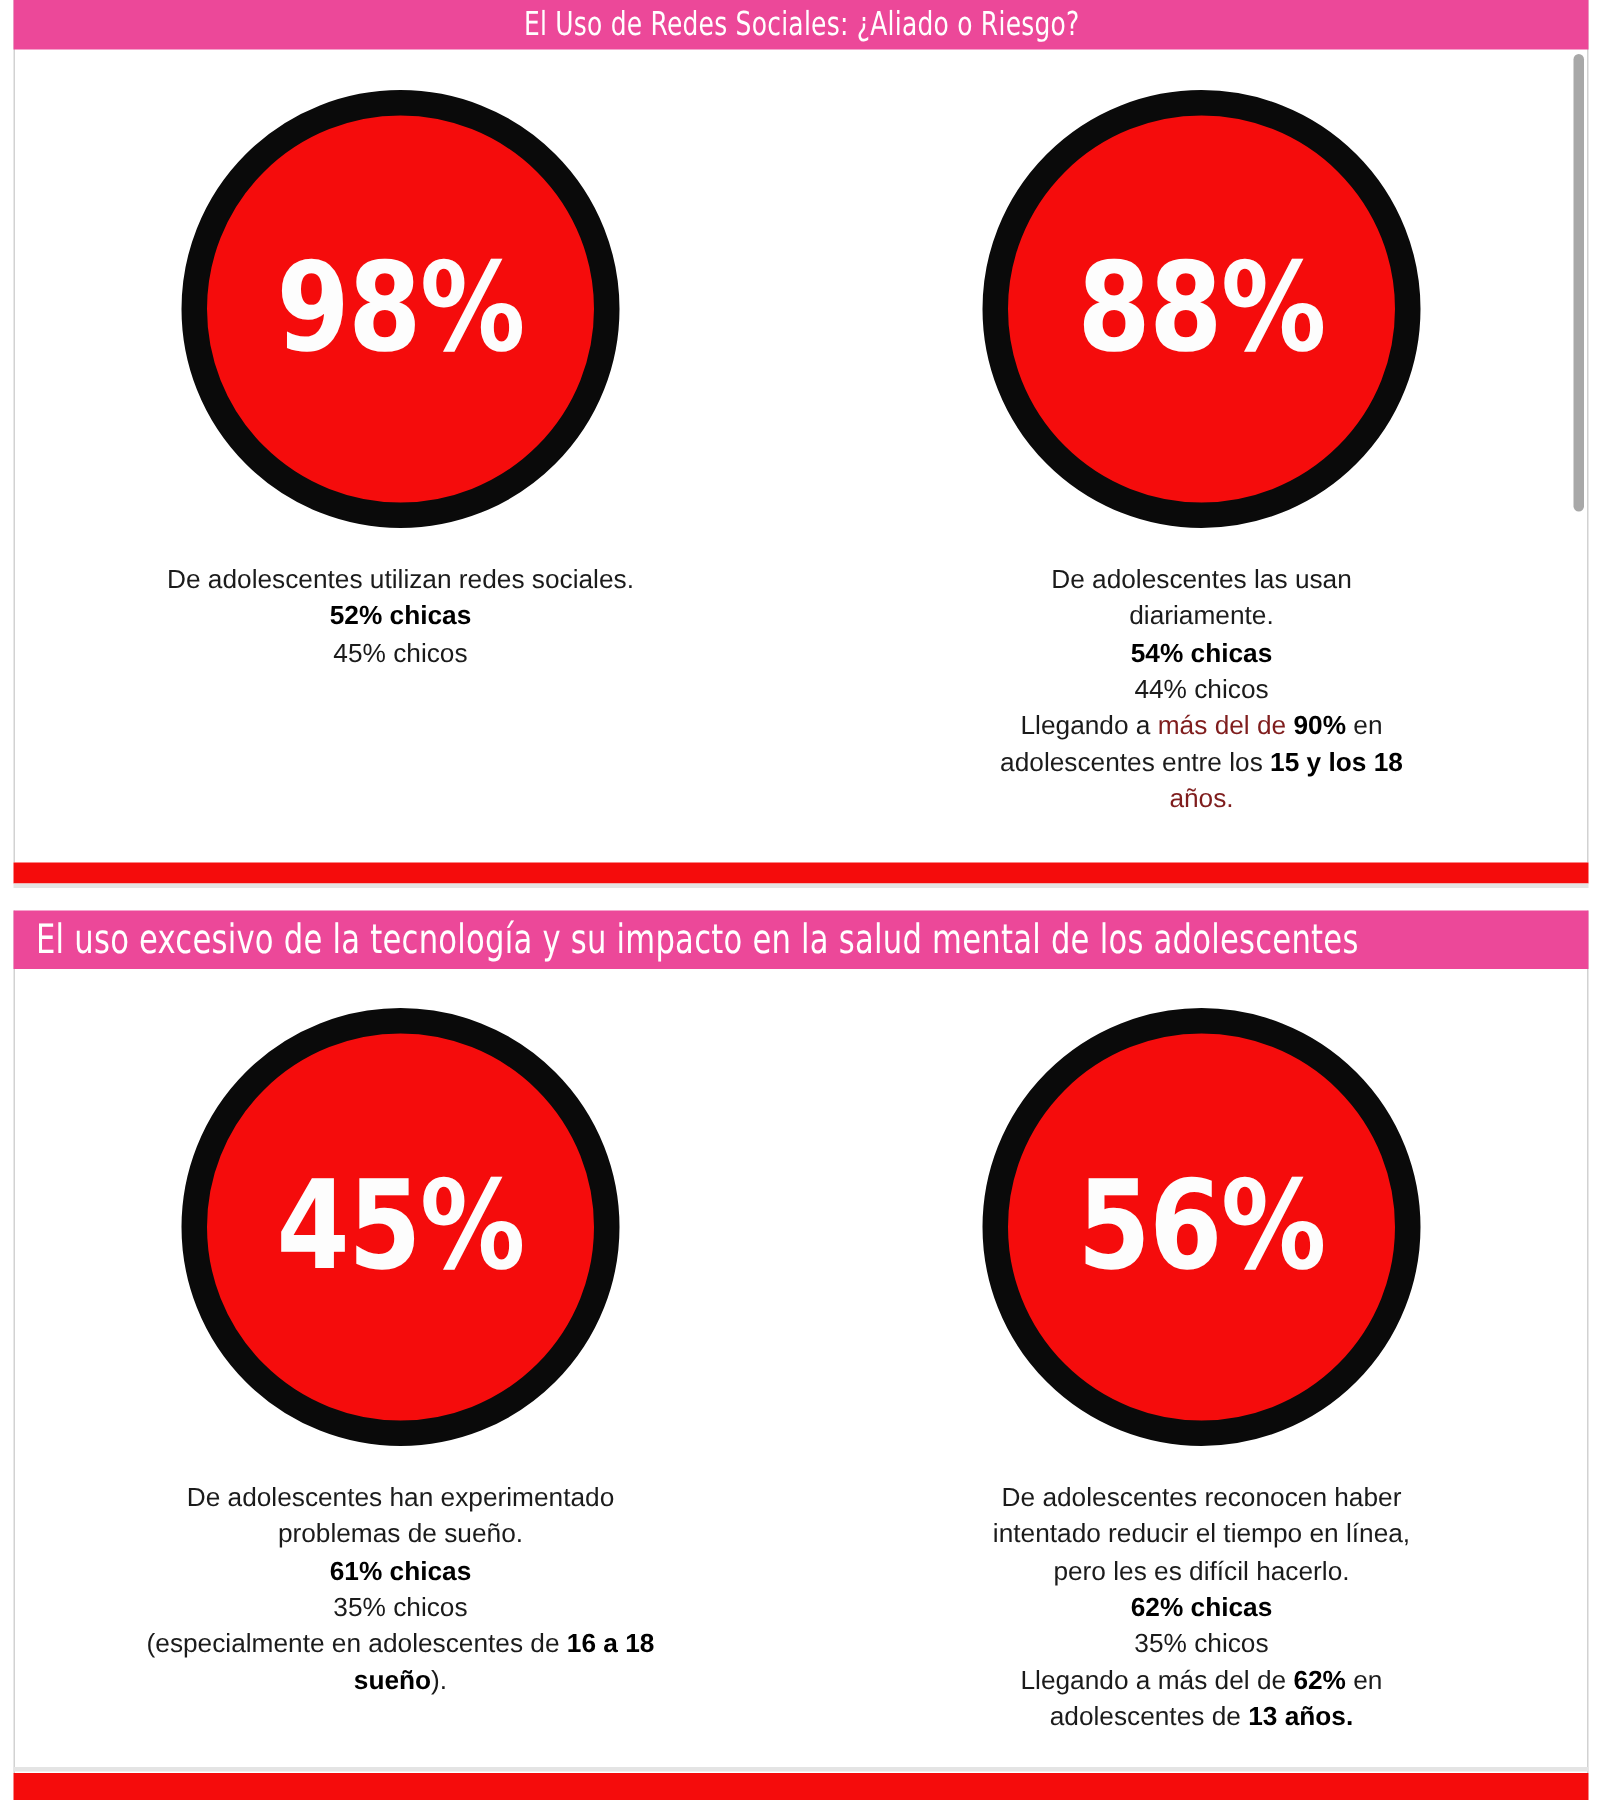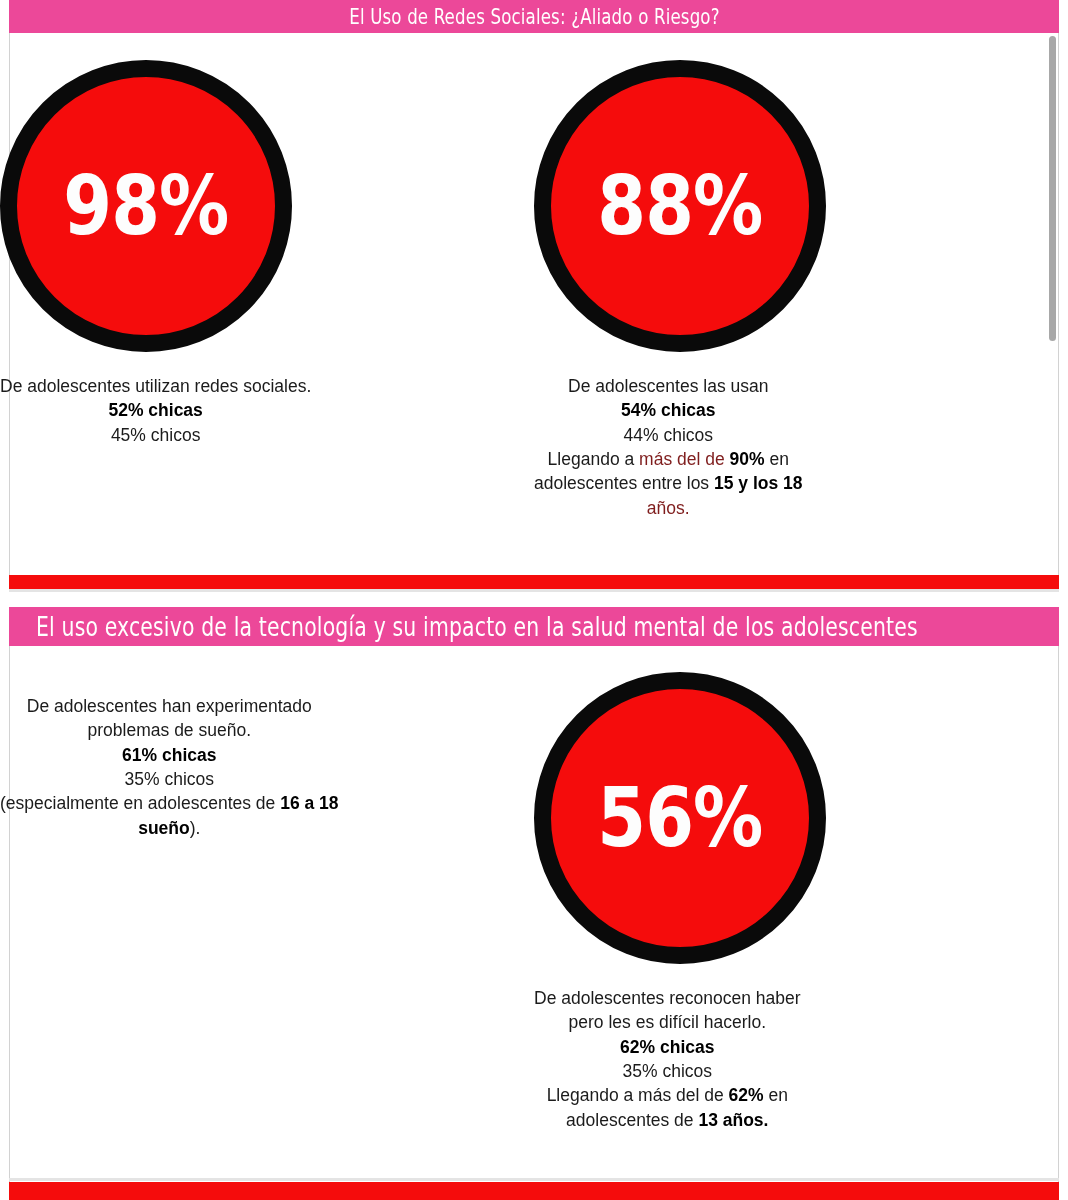--- a/index.html
+++ b/index.html
@@ -39,21 +39,21 @@
     position: absolute;
     left: 9px;
     right: 9px;
     background: #ec4899;
     box-sizing: border-box;
     display: flex;
     align-items: center;
     overflow: hidden;
   }
   #header-1 { top: 0px;   height: 33px;  justify-content: center; }
-  #header-2 { top: 607px; height: 39px;  justify-content: flex-start; padding-left: 27px; }
+  #header-2 { top: 607px; height: 39px;  justify-content: flex-start; padding-left: 15px; }
 
   .header-title {
     color: #ffffff;
     font-family: "DejaVu Sans Condensed", "Liberation Sans Narrow", "Liberation Sans", sans-serif;
     font-weight: 400;
     letter-spacing: 0.2px;
     white-space: nowrap;
     transform: scaleX(0.84);
     transform-origin: center;
   }
@@ -108,21 +108,21 @@
     right: 0;
     display: flex;
   }
   #stats-row-1 { top: 60px;  height: 500px; }
   #stats-row-2 { top: 672px; height: 500px; }
 
   .stat-col {
     flex: 1 1 0;
     display: flex;
     flex-direction: column;
-    align-items: flex-start;
+    align-items: center;
   }
 
   
   .stat-circle {
     width: 292px;
     height: 292px;
     border-radius: 50%;
     background: #f50c0c;
     border: 17px solid #0a0a0a;
     box-sizing: border-box;
@@ -184,20 +184,21 @@
         <span class="ln"><span>45% chicos</span></span>
       </div>
     </div>
 
     <div class="stat-col">
       <div class="stat-circle">
         <span class="stat-circle-value">88%</span>
       </div>
       <div class="stat-caption">
         <span class="ln"><span>De adolescentes las usan</span></span>
+        <span class="ln"><span>diariamente.</span></span>
         <span class="ln"><span class="hi">54% chicas</span></span>
         <span class="ln"><span>44% chicos</span></span>
         <span class="ln"><span>Llegando a </span><span class="hi-plain">más del de </span><span class="hi">90%</span><span> en</span></span>
         <span class="ln"><span>adolescentes entre los </span><span class="hi">15 y los 18</span></span>
         <span class="ln"><span class="hi-plain">años.</span></span>
       </div>
     </div>
 
   </div>
 
@@ -209,36 +210,40 @@
 
   <div class="panel" id="panel-2"></div>
 
   <div class="header-bar" id="header-2">
     <span class="header-title">El uso excesivo de la tecnología y su impacto en la salud mental de los adolescentes</span>
   </div>
 
   <div class="stats-row" id="stats-row-2">
 
     <div class="stat-col">
+      <div class="stat-circle">
+        <span class="stat-circle-value">45%</span>
+      </div>
       <div class="stat-caption">
         <span class="ln"><span>De adolescentes han experimentado</span></span>
         <span class="ln"><span>problemas de sueño.</span></span>
         <span class="ln"><span class="hi">61% chicas</span></span>
         <span class="ln"><span>35% chicos</span></span>
         <span class="ln"><span>(especialmente en adolescentes de </span><span class="hi">16 a 18</span></span>
         <span class="ln"><span class="hi">sueño</span><span>).</span></span>
       </div>
     </div>
 
     <div class="stat-col">
       <div class="stat-circle">
         <span class="stat-circle-value">56%</span>
       </div>
       <div class="stat-caption">
         <span class="ln"><span>De adolescentes reconocen haber</span></span>
+        <span class="ln"><span>intentado reducir el tiempo en línea,</span></span>
         <span class="ln"><span>pero les es difícil hacerlo.</span></span>
         <span class="ln"><span class="hi">62% chicas</span></span>
         <span class="ln"><span>35% chicos</span></span>
         <span class="ln"><span>Llegando a más del de </span><span class="hi">62%</span><span> en</span></span>
         <span class="ln"><span>adolescentes de </span><span class="hi">13 años.</span></span>
       </div>
     </div>
 
   </div>
 

